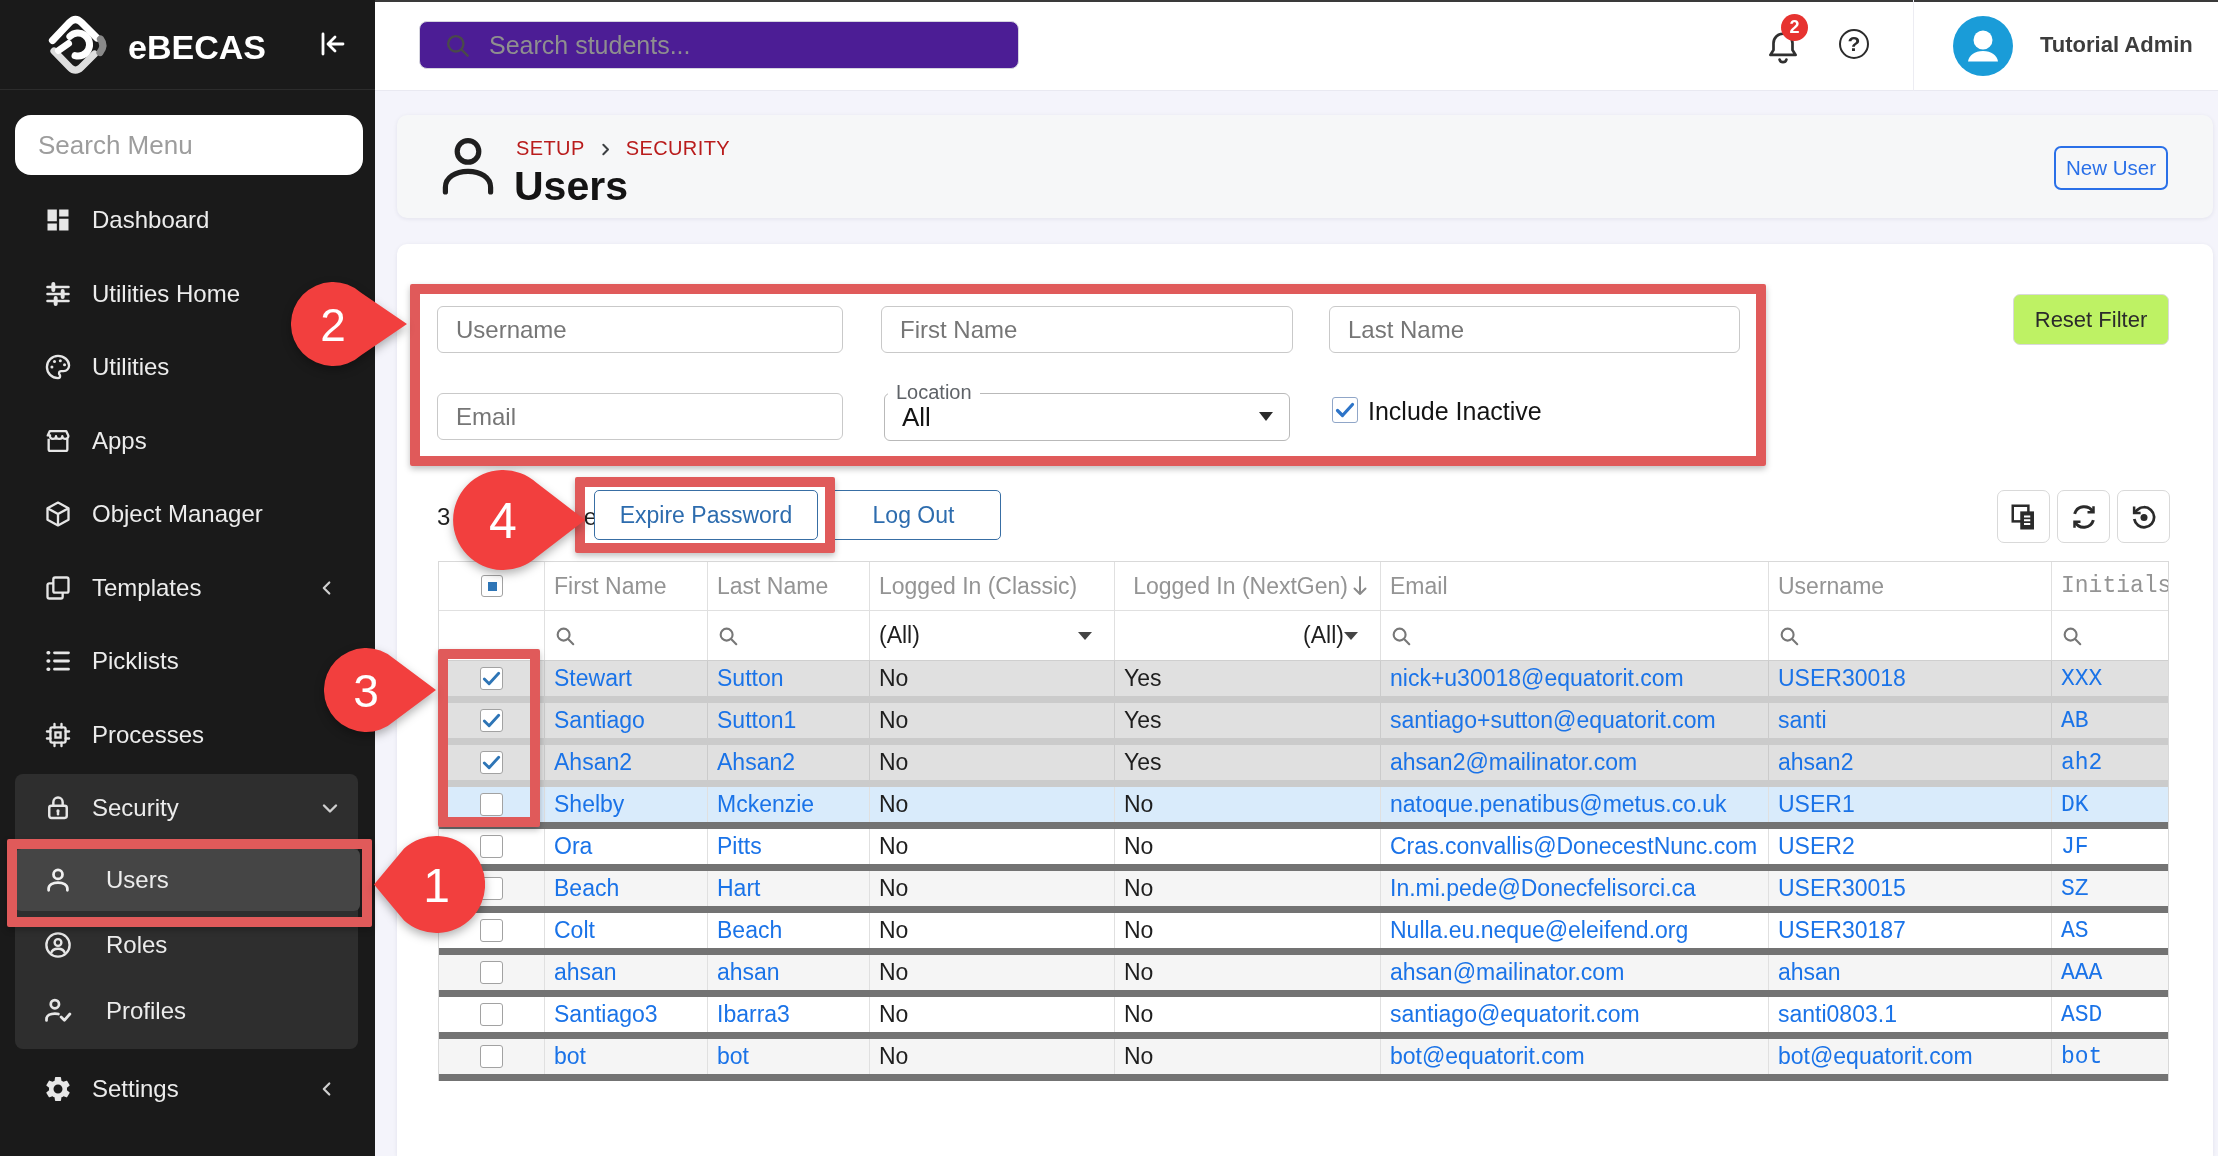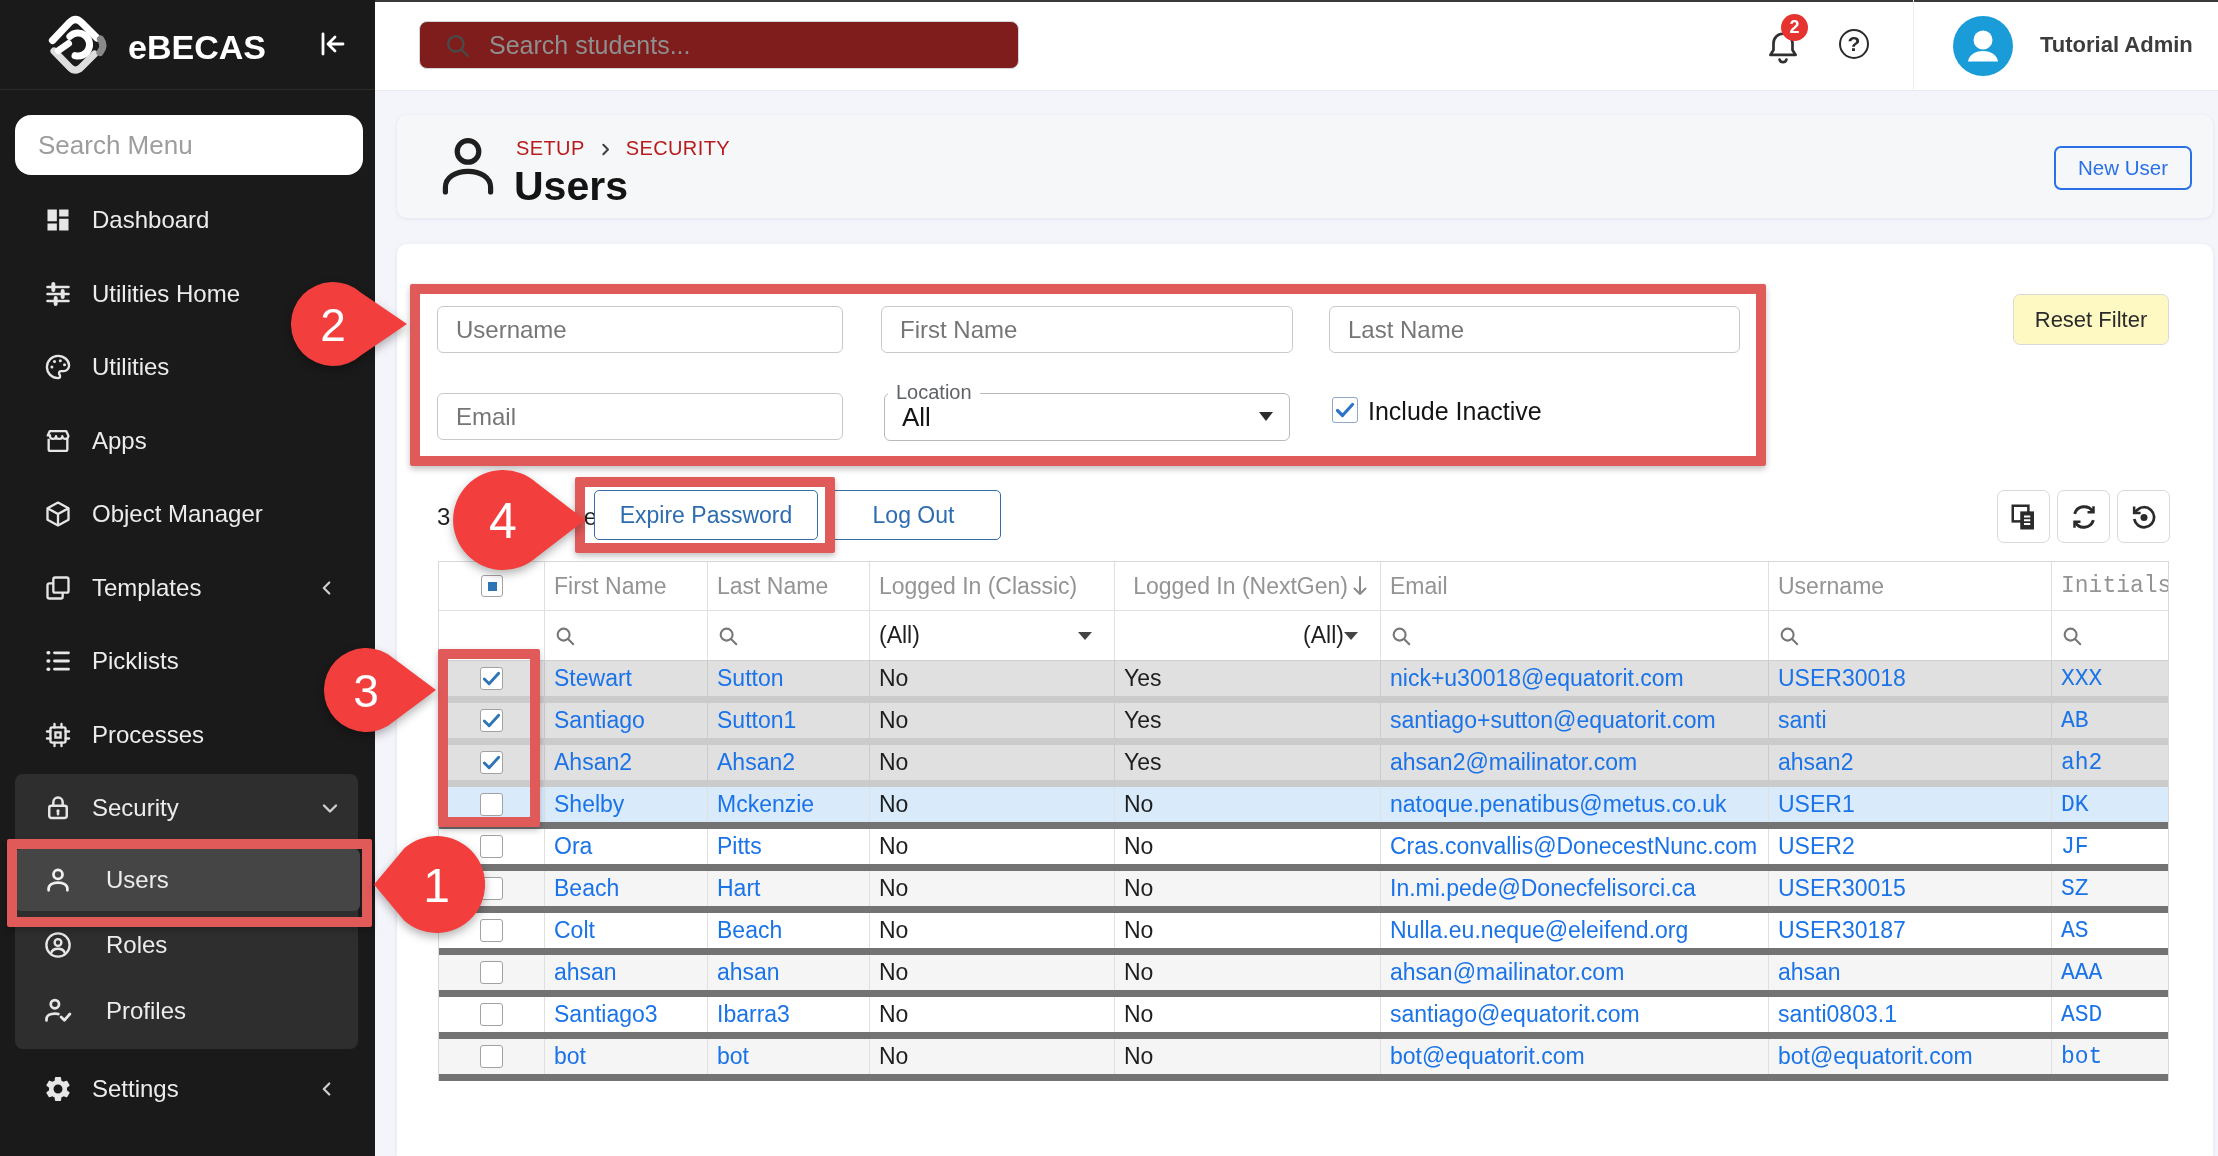--- a/index.html
+++ b/index.html
@@ -194,21 +194,21 @@
           </svg>
         </span>
         <span class="nlabel">Settings</span>
     <svg class="chev" width="22" height="22" viewBox="0 0 24 24" fill="none" stroke="#cfcfcf" stroke-width="2.4" stroke-linecap="round" stroke-linejoin="round">
           <path d="M14.5 6 8.5 12l6 6"></path>
         </svg>
       </div>
 </div>
 <div id="topbar" class="abs">
   <div class="abs" style="left:0;top:0;width:1843px;height:2px;background:#3a3a3a;"></div>
-  <div class="abs" style="left:44px;top:21px;width:600px;height:48px;border:1px solid #d5d5de;border-radius:8px;background:#7f1d1d;display:flex;align-items:center;padding-left:24px;color:#8f8f8f;font-size:25px;">
+  <div class="abs" style="left:44px;top:21px;width:600px;height:48px;border:1px solid #d5d5de;border-radius:8px;background:#4c1d95;display:flex;align-items:center;padding-left:24px;color:#8f8f8f;font-size:25px;">
     <svg width="27" height="27" viewBox="0 0 24 24" fill="none" stroke="#4a4a4a" stroke-width="2.1" stroke-linecap="round" style="margin-right:18px;">
           <circle cx="10.5" cy="10.5" r="6.8"></circle>
           <path d="M15.6 15.6 21 21"></path>
         </svg>
     Search students...
   </div>
   <svg class="abs" style="left:1389px;top:27px;" width="38" height="42" viewBox="0 0 28 30" fill="none" stroke="#303030" stroke-width="2" stroke-linecap="round" stroke-linejoin="round">
     <path d="M14 4.5a7 7 0 0 0-7 7v5l-2.3 3.6h18.6L21 16.5v-5a7 7 0 0 0-7-7z"></path>
     <path d="M11.5 23.5a2.6 2.6 0 0 0 5 0"></path>
   </svg>
@@ -227,38 +227,38 @@
   <svg class="abs" style="left:44px;top:20px;" width="54" height="62" viewBox="0 0 27 31" fill="none" stroke="#1f1f1f" stroke-width="2.6" stroke-linecap="round">
     <circle cx="13.5" cy="8.2" r="5.4"></circle>
     <path d="M2.2 28.5v-2.3c0-5 5-8 11.3-8s11.3 3 11.3 8v2.3"></path>
   </svg>
   <div class="abs" style="left:119px;top:22px;font-size:20px;color:#b91c1c;letter-spacing:0.4px;display:flex;align-items:center;">SETUP
     <svg width="15" height="15" viewBox="0 0 24 24" style="margin:2px 13px 0 13px;" fill="none" stroke="#3c4043" stroke-width="3.2" stroke-linecap="round" stroke-linejoin="round">
           <path d="M8.5 4.5l7.5 7.5-7.5 7.5"></path>
         </svg>
     SECURITY</div>
   <div class="abs" style="left:117px;top:48px;font-size:41px;font-weight:bold;color:#141414;">Users</div>
-  <div class="abs" style="left:1657px;top:31px;width:138px;height:44px;border:2px solid #2a70e8;border-radius:7px;color:#2a70e8;font-size:20.5px;display:flex;align-items:center;justify-content:center;">New User</div>
+  <div class="abs" style="left:1657px;top:31px;width:114px;height:44px;border:2px solid #2a70e8;border-radius:7px;color:#2a70e8;font-size:20.5px;display:flex;align-items:center;justify-content:center;">New User</div>
 </div>
 <div class="card" style="left:397px;top:244px;width:1816px;height:912px;background:#ffffff;border-radius:10px 10px 0 0;"></div>
 <div class="tin" style="left:437px;top:306px;width:406px;">Username</div>
 <div class="tin" style="left:881px;top:306px;width:412px;">First Name</div>
 <div class="tin" style="left:1329px;top:306px;width:411px;">Last Name</div>
 <div class="tin" style="left:437px;top:393px;width:406px;">Email</div>
 <div class="abs" style="left:884px;top:393px;width:406px;height:48px;border:1px solid #b9b9b9;border-radius:6px;background:#fff;"></div>
 <div class="abs" style="left:888px;top:381px;background:#fff;padding:0 8px;font-size:20px;color:#5f6368;">Location</div>
 <div class="abs" style="left:902px;top:402px;font-size:26px;color:#141414;">All</div>
 <div class="abs" style="left:1259px;top:412px;width:0;height:0;border-left:7.5px solid transparent;border-right:7.5px solid transparent;border-top:9px solid #2b2b2b;"></div>
 <div class="abs" style="left:1332px;top:397px;width:26px;height:26px;border:1px solid #90a6c8;border-radius:3px;background:#fff;">
   <svg width="24" height="24" viewBox="0 0 24 24" fill="none" stroke="#2d74c8" stroke-width="3.2" stroke-linecap="round" stroke-linejoin="round">
         <path d="M4.5 12.5l5 5 10-11"></path>
       </svg>
 </div>
 <div class="abs" style="left:1368px;top:397px;font-size:25px;color:#141414;">Include Inactive</div>
-<div class="abs" style="left:2013px;top:294px;width:156px;height:51px;border:1px solid #d9d9d9;border-radius:7px;background:#fef9c3;color:#2b2b2b;font-size:22px;display:flex;align-items:center;justify-content:center;">Reset Filter</div>
+<div class="abs" style="left:2013px;top:294px;width:156px;height:51px;border:1px solid #d9d9d9;border-radius:7px;background:#bef264;color:#2b2b2b;font-size:22px;display:flex;align-items:center;justify-content:center;">Reset Filter</div>
 <div class="abs" style="left:437px;top:503px;font-size:24px;color:#1f1f1f;">3 items selected</div>
 <div class="btn-blue" style="left:594px;top:490px;width:224px;height:50px;">Expire Password</div>
 <div class="btn-blue" style="left:826px;top:490px;width:175px;height:50px;">Log Out</div>
 <div class="iconbtn" style="left:1997px;top:490px;">
   <svg width="30" height="30" viewBox="0 0 24 24" fill="none" stroke="#2b2b2b" stroke-width="2">
         <rect x="3" y="3" width="12.5" height="12.5"></rect>
         <rect x="10" y="8.5" width="9" height="12.5" fill="#2b2b2b"></rect>
         <path d="M12 11.5h5M12 14.5h5M12 17.5h5" stroke="#ffffff" stroke-width="1.6"></path>
       </svg>
 </div>

